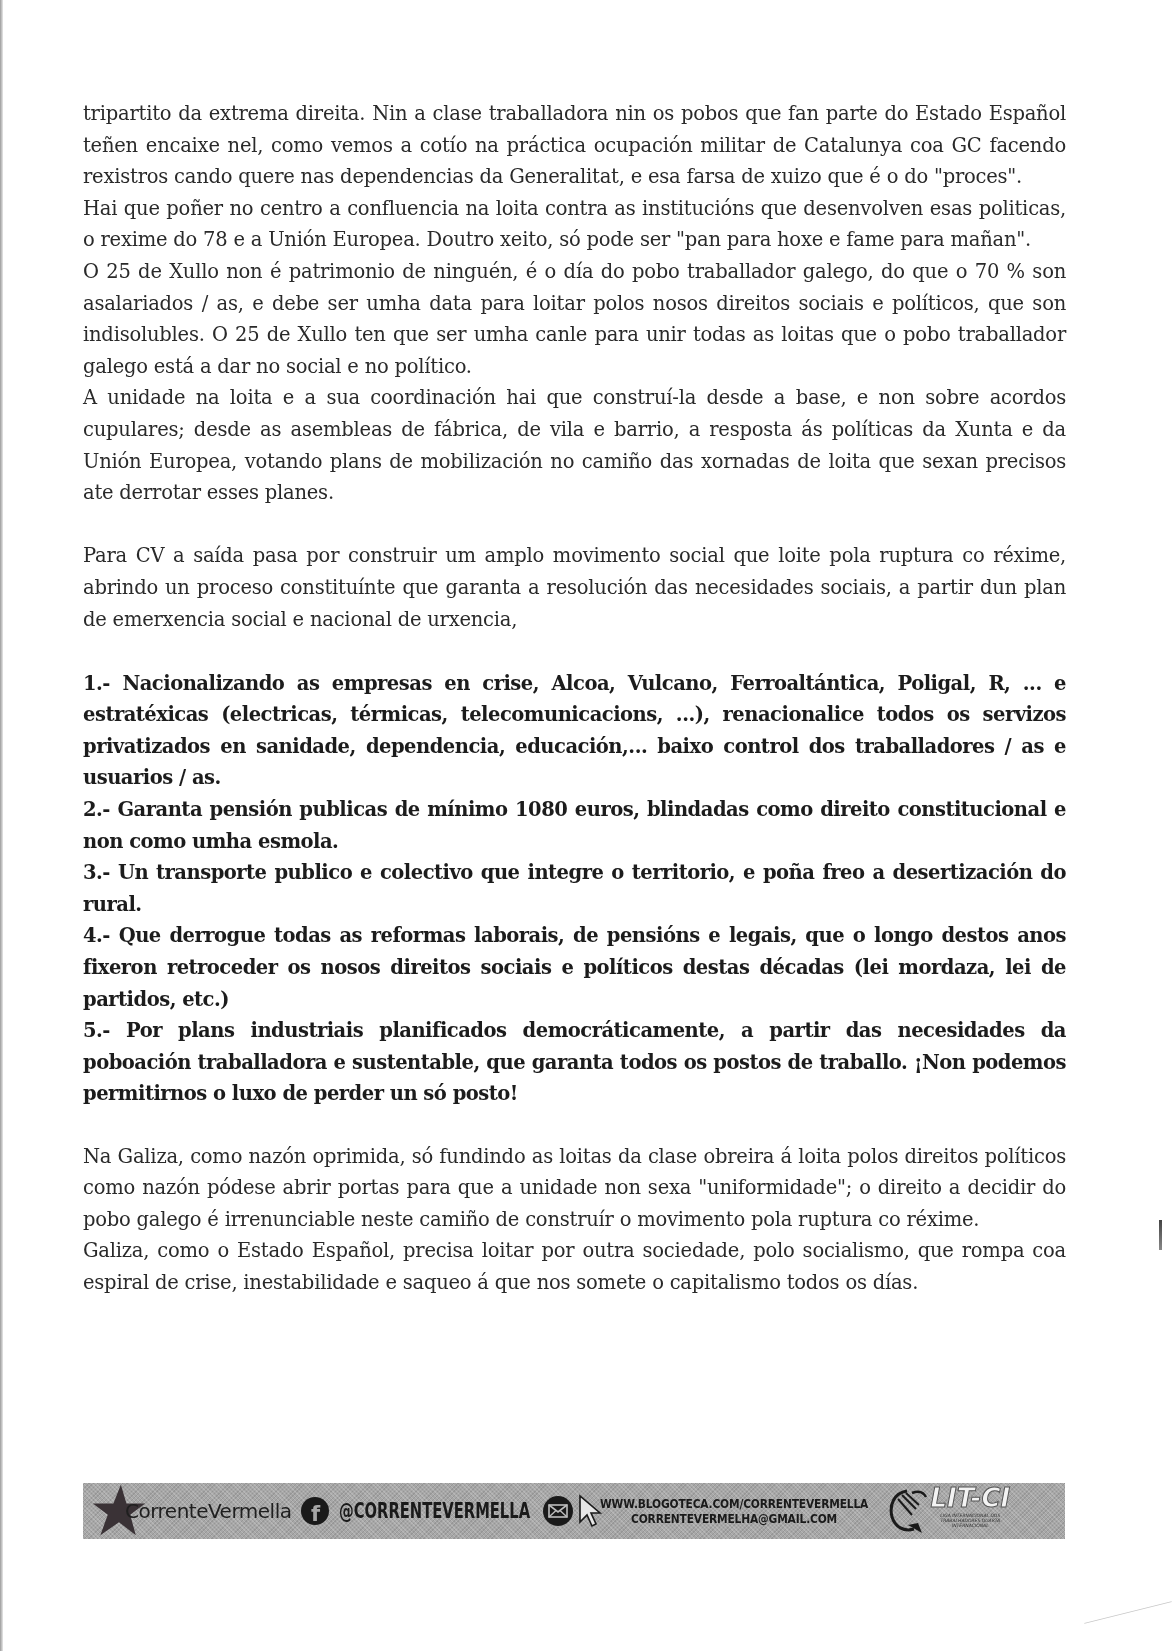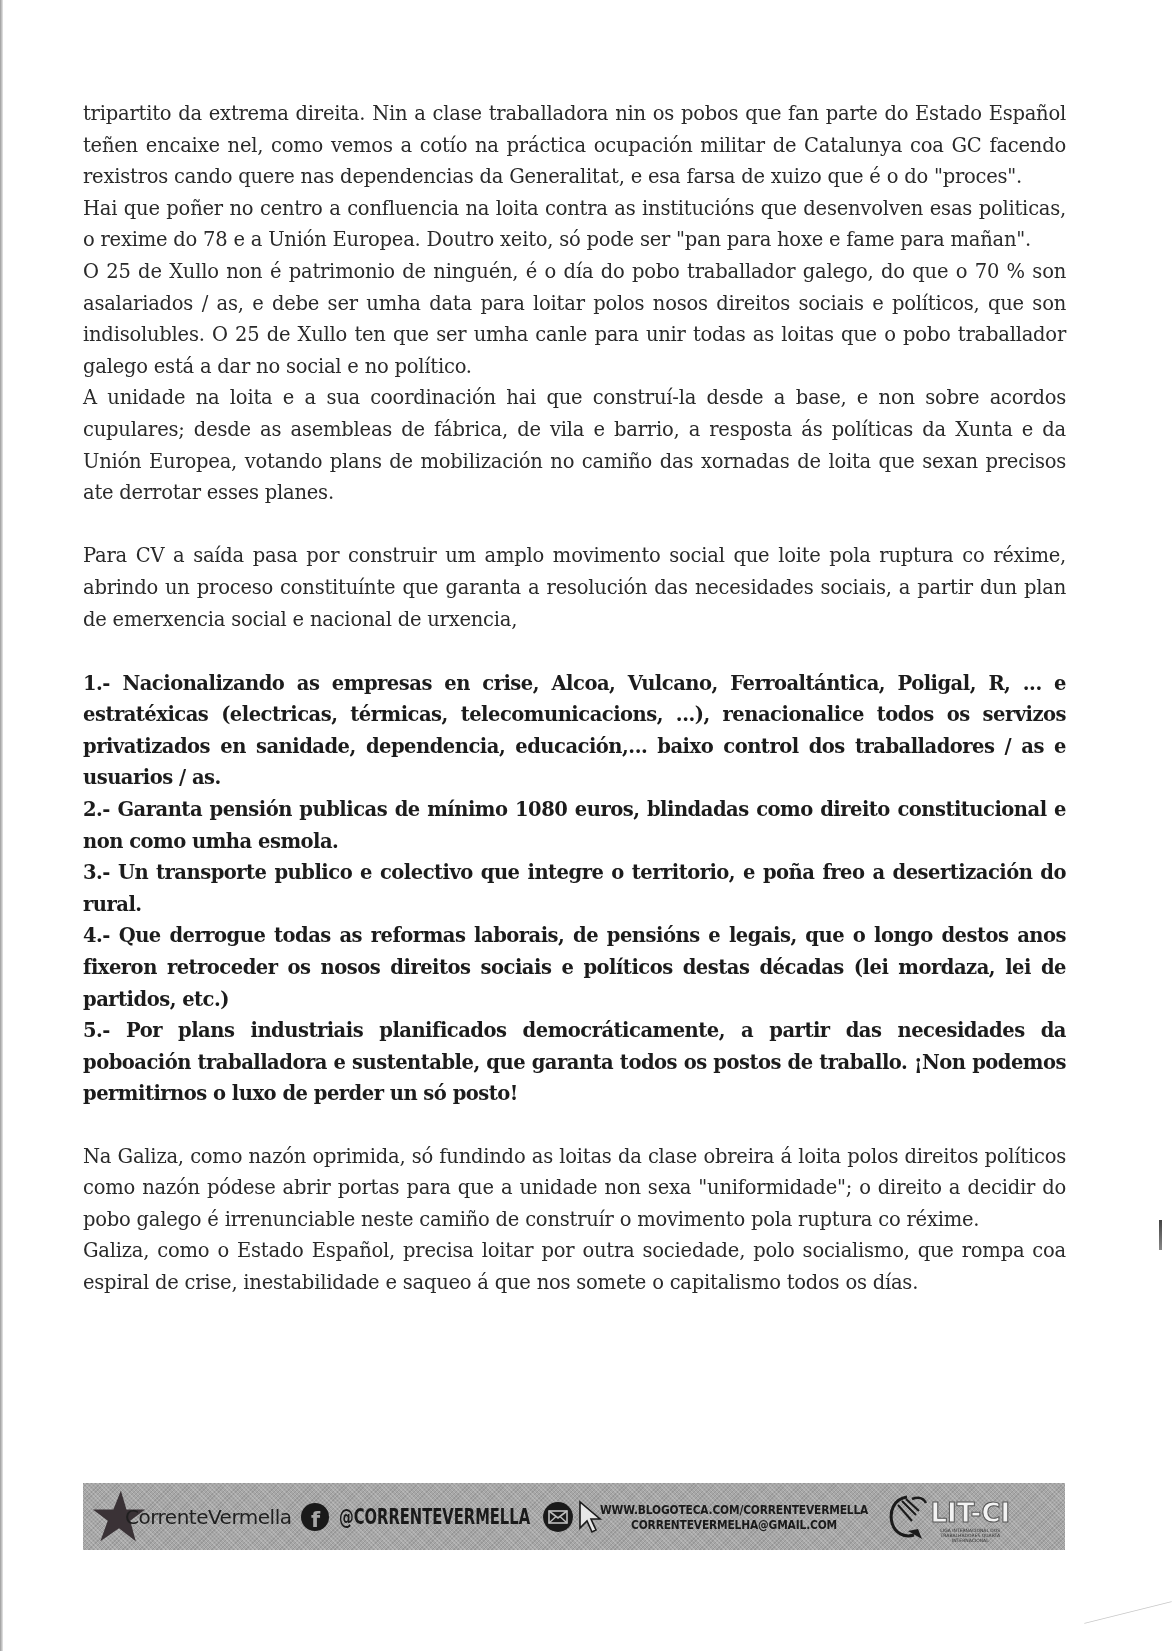--- a/index.html
+++ b/index.html
@@ -45,21 +45,21 @@
     }
     .gap { height: 31.6px; }
     .list-item { margin: 0; }
 
     
     .banner {
       position: absolute;
       left: 83px;
       top: 1483px;
       width: 982px;
-      height: 67px;
+      height: 56px;
       background-color: #a7a7a7;
       background-image:
         repeating-linear-gradient(45deg, rgba(255,255,255,0.18) 0 1px, transparent 1px 3px),
         repeating-linear-gradient(-45deg, rgba(0,0,0,0.10) 0 1px, transparent 1px 3px);
       display: flex;
       align-items: center;
       box-sizing: border-box;
       padding: 0 8px;
       font-family: "DejaVu Sans", "Liberation Sans", sans-serif;
       color: #1a1a1a;
@@ -127,22 +127,23 @@
       font-size: 13px;
       line-height: 15px;
       letter-spacing: -0.2px;
       transform: scaleX(0.82);
       transform-origin: left center;
       width: 305px;
       white-space: nowrap;
     }
     .lit-logo {
       display: flex;
-      align-items: flex-end;
+      align-items: flex-start;
       margin-left: -28px;
+      font-style: italic;
     }
     .globe-icon {
       width: 42px; height: 52px;
       display: block;
     }
     .lit-text-wrap {
       display: flex;
       flex-direction: column;
       align-items: center;
       margin-left: 2px;

